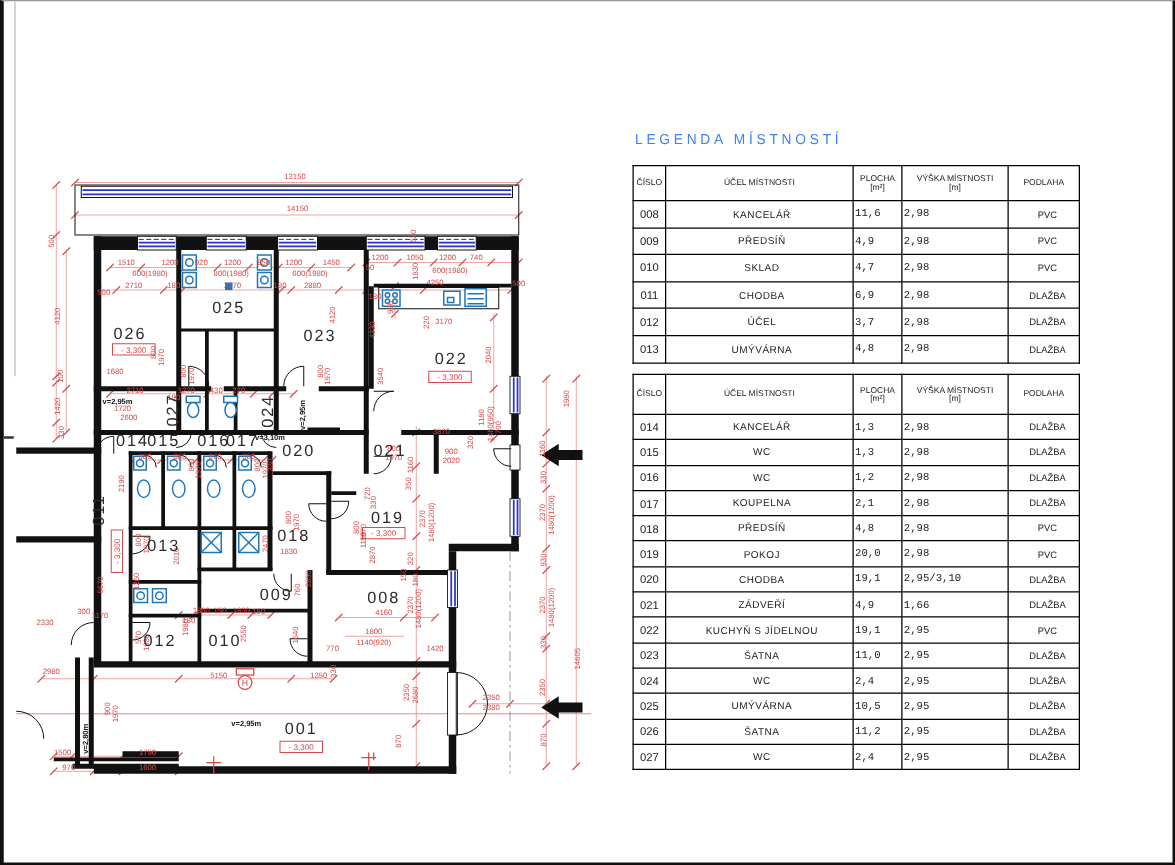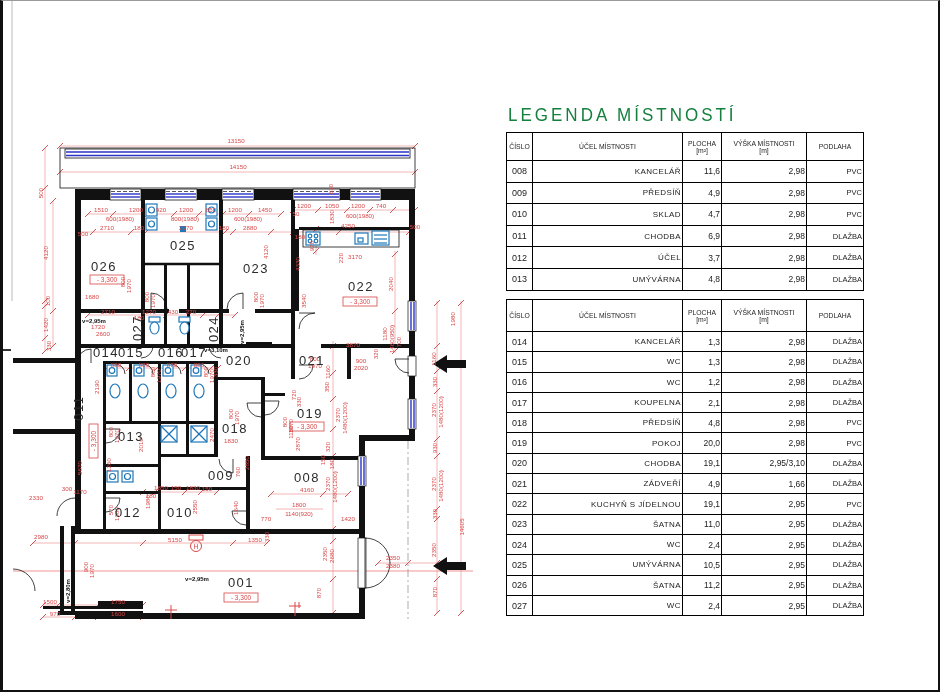--- a/index.html
+++ b/index.html
@@ -2,34 +2,34 @@
 <html><head>
 <meta charset="utf-8">
 <style>
   html,body{margin:0;padding:0;background:#fff;}
   #page{position:relative;width:940px;height:692px;background:#ffffff;overflow:hidden;
         font-family:"Liberation Sans",sans-serif;
         border-left:3px solid #111;border-right:2px solid #111;border-bottom:2px solid #111;border-top:1px solid #999;
         box-sizing:border-box;}
   #plan{position:absolute;left:0;top:0;}
   
-  #legend-title{position:absolute;left:505px;top:105px;font-size:17px;letter-spacing:3px;color:#15803d;
+  #legend-title{position:absolute;left:505px;top:105px;font-size:11px;letter-spacing:3px;color:#3b82f6;
         font-weight:400;transform:scaleY(1.05);}
   table.legend{position:absolute;border-collapse:collapse;table-layout:fixed;background:#fff;}
   #table1{left:503px;top:131px;width:357px;}
   #table2{left:503px;top:298px;width:357px;}
   table.legend th,table.legend td{border:1px solid #000;color:#222;overflow:hidden;white-space:nowrap;}
   table.legend th{font-weight:400;font-size:6.8px;text-align:center;padding:1px 2px;}
   table.legend th .sub{display:block;font-size:6.8px;}
   #table1 th{height:25px;} #table2 th{height:29px;}
   #table1 td{height:18.6px;} #table2 td{height:17.3px;}
   td.c-num{font-size:9px;text-align:center;}
-  td.c-name{font-size:8px;text-align:right;padding-left:5px;letter-spacing:0.4px;}
-  td.c-area,td.c-height{font-size:8.5px;text-align:right;}
-  td.c-floor{font-size:7.5px;text-align:right;padding-left:7px;}
+  td.c-name{font-size:8px;text-align:center;padding-left:5px;letter-spacing:0.4px;}
+  td.c-area,td.c-height{font-size:8.5px;text-align:left;font-family:Liberation Mono, monospace;}
+  td.c-floor{font-size:7.5px;text-align:center;padding-left:7px;}
   
   .wall{stroke:#111;fill:none;}
   .thin{stroke:#111;stroke-width:0.8;fill:none;}
   .win{stroke:#2b32c8;stroke-width:1.4;fill:none;}
   .dimline{stroke:#f0a3a3;stroke-width:0.8;fill:none;}
   .dimline2{stroke:#e88;stroke-width:0.9;fill:none;}
   .tick{stroke:#d05555;stroke-width:1;fill:none;}
   .dimtext{fill:#d84848;font-size:6.2px;font-family:"Liberation Sans",sans-serif;}
   .roomtext{fill:#2b2b2b;font-size:13px;letter-spacing:1.5px;font-family:"Liberation Sans",sans-serif;}
   .levelbox{stroke:#d84848;fill:none;stroke-width:0.8;}

